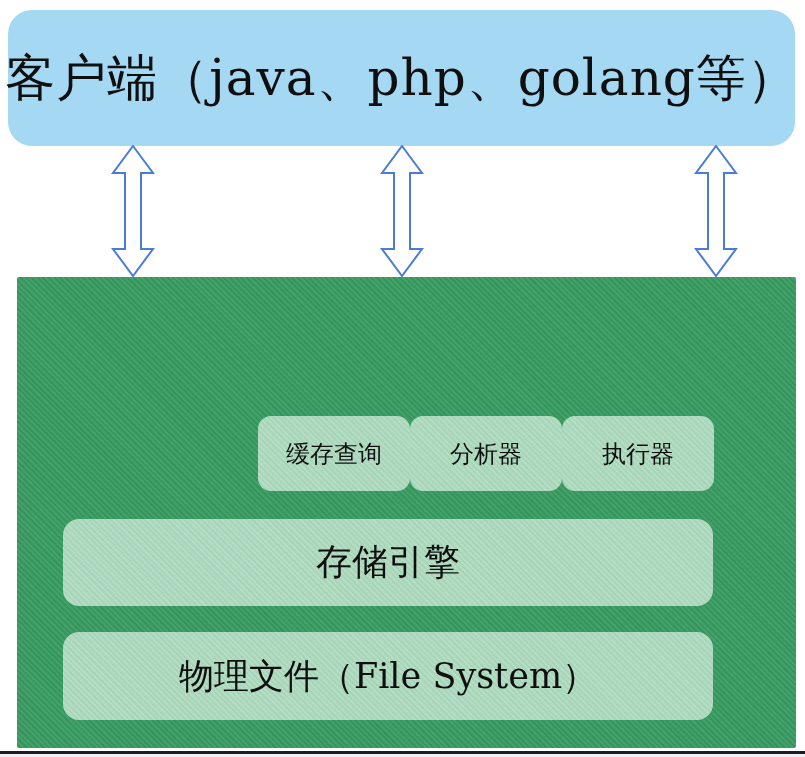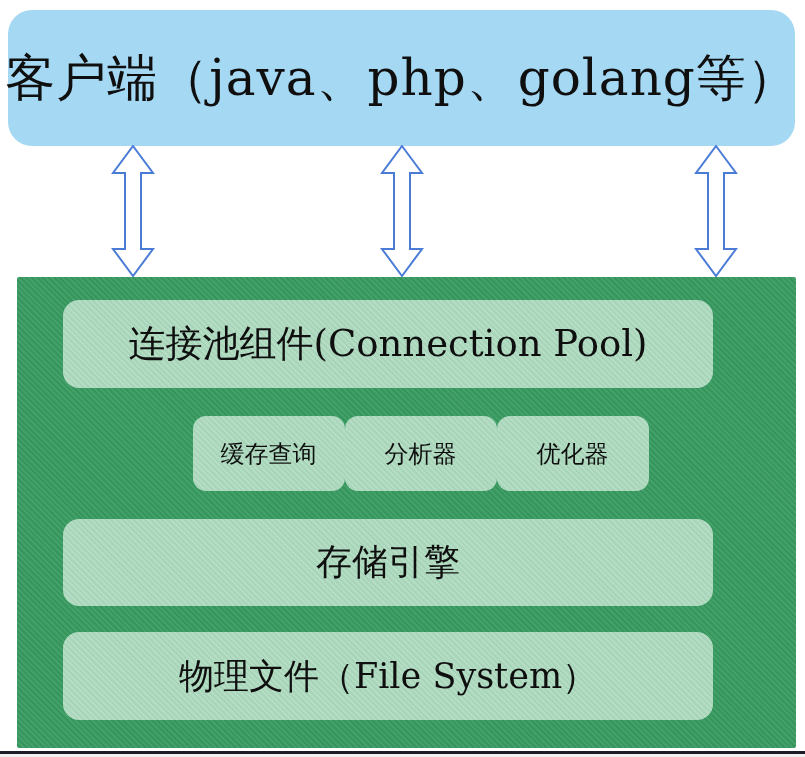--- a/index.html
+++ b/index.html
@@ -71,22 +71,21 @@
   .pool-box    { top: 23px;  height: 88px; font-size: 37px; }
   .storage-box { top: 242px; height: 87px; font-size: 36px; align-items: center; }
   .file-box    { top: 355px; height: 88px; font-size: 35px; align-items: center; }
   .component-row {
     position: absolute;
     left: 46px;
     top: 139px;
     width: 651px;
     height: 85px;
     display: flex;
-    justify-content: center;
-    margin-left: 32px;
+    justify-content: flex-end;
   }
   .component-box {
     width: 152px;
     height: 75px;
     border-radius: 13px;
     font-size: 24px;
   }
   .bottom-strip {
     position: absolute;
     left: 0;
@@ -112,33 +111,30 @@
   </svg>
   <svg class="arrow arrow-2" viewBox="0 0 44 132">
     <path d="M22 1 L42 28 L30 28 L30 104 L42 104 L22 131 L2 104 L14 104 L14 28 L2 28 Z" fill="#ffffff" stroke="#4a7cd6" stroke-width="2" stroke-linejoin="miter"></path>
   </svg>
   <svg class="arrow arrow-3" viewBox="0 0 44 132">
     <path d="M22 1 L42 28 L30 28 L30 104 L42 104 L22 131 L2 104 L14 104 L14 28 L2 28 Z" fill="#ffffff" stroke="#4a7cd6" stroke-width="2" stroke-linejoin="miter"></path>
   </svg>
 
   <div class="server-box">
 
-    <div class="inner-box wide pool-box">
-      <span>连接池组件(Connection Pool)</span>
-    </div>
 
     <div class="component-row">
       <div class="inner-box component-box">
         <span>缓存查询</span>
       </div>
       <div class="inner-box component-box">
         <span>分析器</span>
       </div>
       <div class="inner-box component-box">
-        <span>优化器</span>
+        <span>执行器</span>
       </div>
     </div>
 
     <div class="inner-box wide storage-box">
       <span>存储引擎</span>
     </div>
 
     <div class="inner-box wide file-box">
       <span>物理文件（File System）</span>
     </div>

